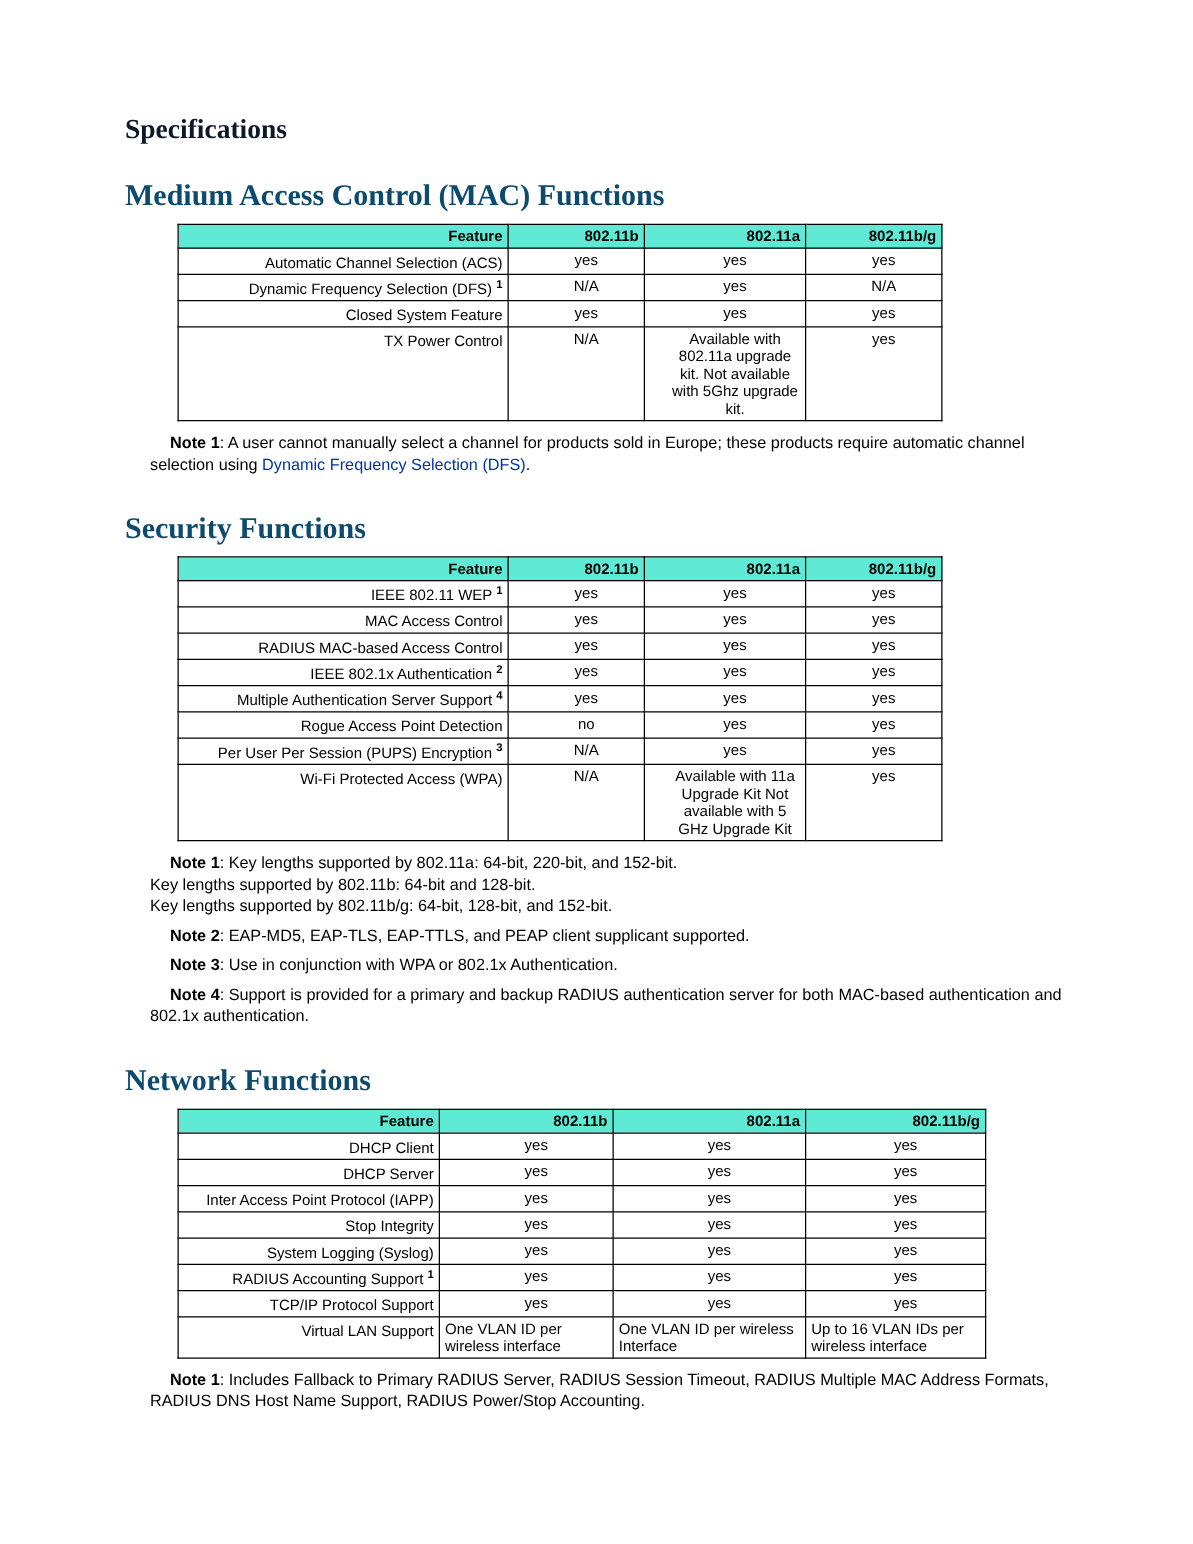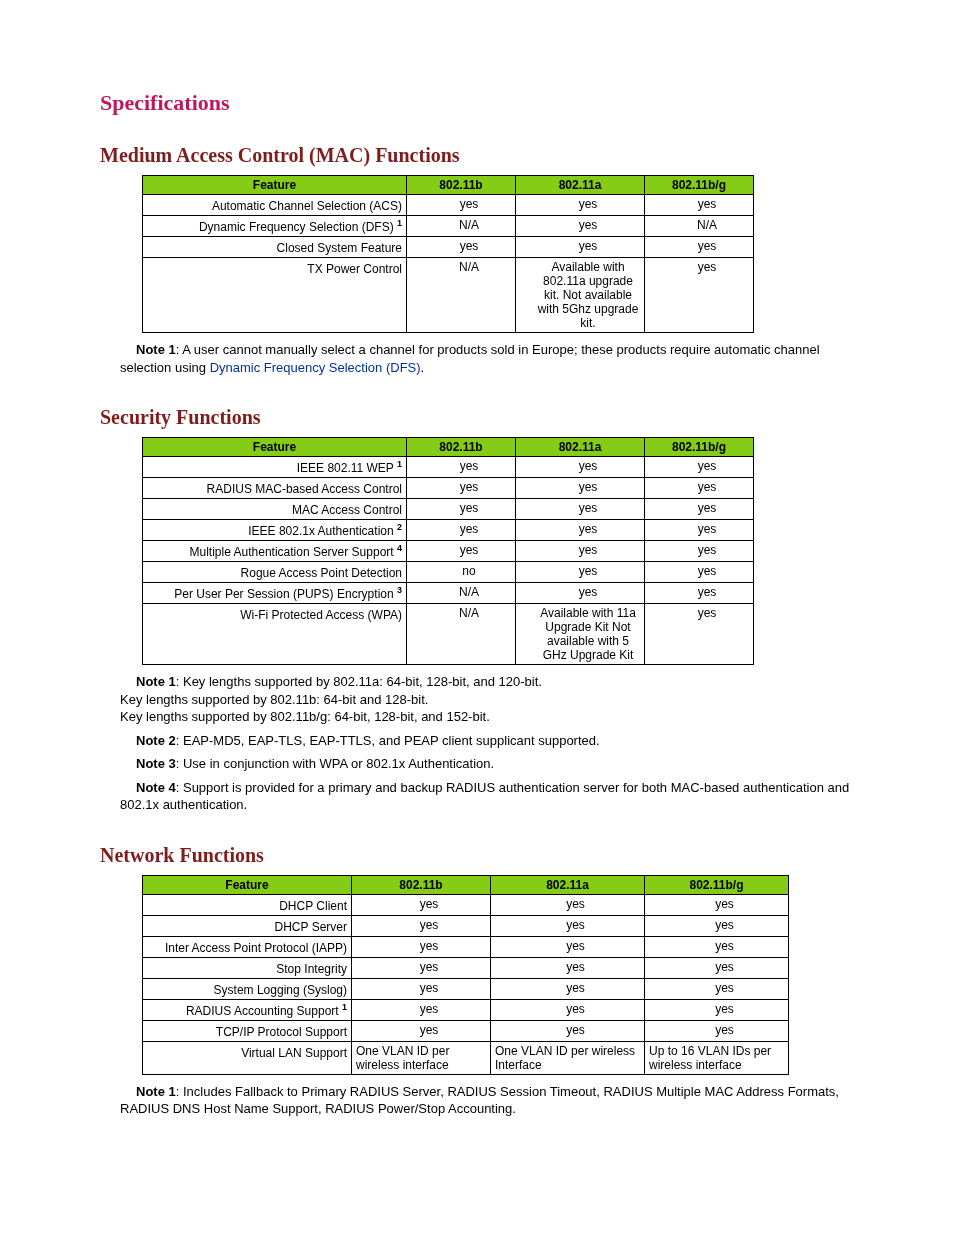--- a/index.html
+++ b/index.html
@@ -7,46 +7,46 @@
     font-size: 13px;
     color: #000;
     margin: 0;
     padding: 90px 100px 40px 100px;
     background: #fff;
     width: 954px;
     box-sizing: border-box;
   }
   h1.section {
     font-family: "Times New Roman", Times, serif;
-    color: #be185d;
+    color: #0f172a;
     font-size: 22px;
     font-weight: bold;
     margin: 0 0 28px 0;
   }
   h2.subsection {
     font-family: "Times New Roman", Times, serif;
-    color: #7f1d1d;
-    font-size: 20px;
+    color: #0c4a6e;
+    font-size: 24px;
     font-weight: bold;
     margin: 0 0 8px 0;
   }
   table.spec {
     border-collapse: collapse;
     margin: 0 0 8px 42px;
     font-size: 12px;
   }
   table.spec th, table.spec td {
     border: 1px solid #000;
     padding: 2px 4px;
     vertical-align: top;
   }
   table.spec th {
     font-weight: bold;
-    text-align: center;
-    background: #84cc16;
+    text-align: right;
+    background: #5eead4;
   }
   table.spec td.featcell {
     text-align: right;
   }
   table.spec td.valcell {
     text-align: center;
     padding-left: 20px;
   }
   table.spec td.leftval {
     text-align: left;
@@ -124,27 +124,27 @@
     <th class="col-val-a2">802.11a</th>
     <th class="col-val-a3">802.11b/g</th>
   </tr>
   <tr>
         <td class="featcell"><span>IEEE 802.11 WEP </span><sup>1</sup></td>
         <td class="valcell">yes</td>
         <td class="valcell">yes</td>
         <td class="valcell">yes</td>
       </tr>
   <tr>
+        <td class="featcell"><span>MAC Access Control</span><sup></sup></td>
+        <td class="valcell">yes</td>
+        <td class="valcell">yes</td>
+        <td class="valcell">yes</td>
+      </tr>
+  <tr>
         <td class="featcell"><span>RADIUS MAC-based Access Control</span><sup></sup></td>
-        <td class="valcell">yes</td>
-        <td class="valcell">yes</td>
-        <td class="valcell">yes</td>
-      </tr>
-  <tr>
-        <td class="featcell"><span>MAC Access Control</span><sup></sup></td>
         <td class="valcell">yes</td>
         <td class="valcell">yes</td>
         <td class="valcell">yes</td>
       </tr>
   <tr>
         <td class="featcell"><span>IEEE 802.1x Authentication </span><sup>2</sup></td>
         <td class="valcell">yes</td>
         <td class="valcell">yes</td>
         <td class="valcell">yes</td>
       </tr>
@@ -168,21 +168,21 @@
       </tr>
   <tr>
         <td class="featcell"><span>Wi-Fi Protected Access (WPA)</span><sup></sup></td>
         <td class="valcell">N/A</td>
         <td class="valcell">Available with 11a Upgrade Kit Not available with 5 GHz Upgrade Kit</td>
         <td class="valcell">yes</td>
       </tr>
 </tbody>
   </table>
 <div class="note">
-  <b>Note 1</b><span>: Key lengths supported by 802.11a: 64-bit, 128-bit, and 120-bit.</span><br>
+  <b>Note 1</b><span>: Key lengths supported by 802.11a: 64-bit, 220-bit, and 152-bit.</span><br>
   <span>Key lengths supported by 802.11b: 64-bit and 128-bit.</span><br>
   <span>Key lengths supported by 802.11b/g: 64-bit, 128-bit, and 152-bit.</span>
 </div>
 <div class="note">
   <b>Note 2</b><span>: EAP-MD5, EAP-TLS, EAP-TTLS, and PEAP client supplicant supported.</span>
 </div>
 <div class="note">
   <b>Note 3</b><span>: Use in conjunction with WPA or 802.1x Authentication.</span>
 </div>
 <div class="note">

